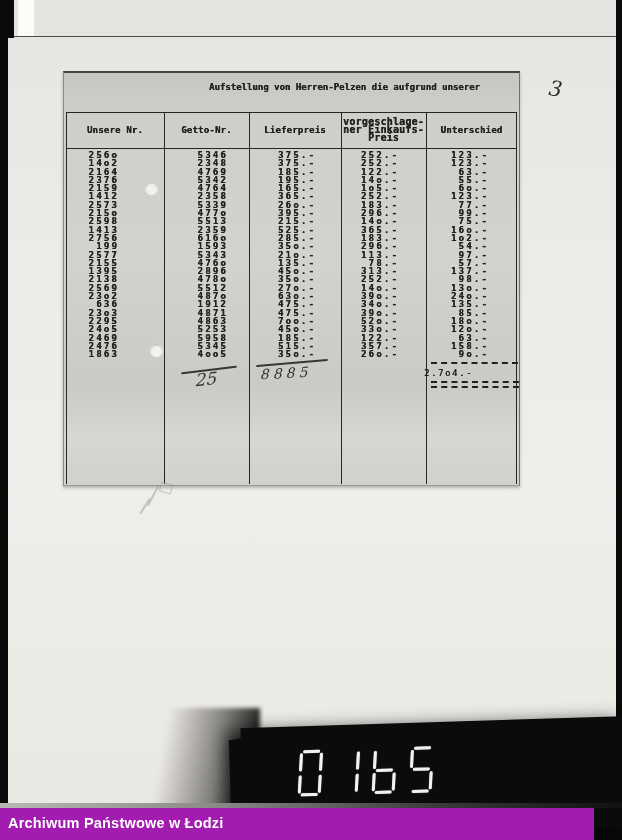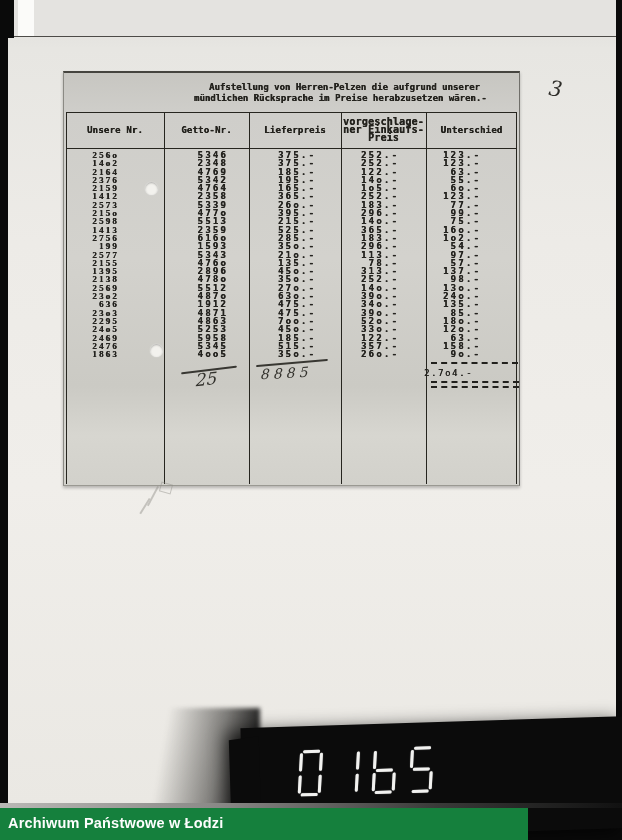--- a/index.html
+++ b/index.html
@@ -29,25 +29,25 @@
   .vline{position:absolute;top:39px;width:1.4px;height:372px;background:#26251f;}
   .thead{position:absolute;left:2px;top:39px;width:451px;height:36px;display:grid;
          grid-template-columns:98px 85px 92px 85px 91px;align-items:center;}
   .thead .hc{text-align:center;font-size:9px;font-weight:700;letter-spacing:.2px;
              text-shadow:.3px 0 0 currentColor;line-height:9px;}
   .thead .hc.small{font-size:10px;line-height:8px;}
   .rows{position:absolute;left:2px;top:78px;width:451px;}
   .row{display:grid;grid-template-columns:98px 85px 92px 85px 91px;height:8.3px;line-height:8.3px;
        font-size:9px;font-weight:700;letter-spacing:2.2px;color:#24231f;text-shadow:.3px 0 0 currentColor;}
   .row span{text-align:right;}
-  .row span:nth-child(1){padding-right:45px;font-family:Liberation Serif, serif;}
+  .row span:nth-child(1){padding-right:45px;}
   .row span:nth-child(2){padding-right:21px;}
   .row span:nth-child(3){padding-right:25px;}
   .row span:nth-child(4){padding-right:27px;}
-  .row span:nth-child(5){padding-right:36px;}
+  .row span:nth-child(5){padding-right:28px;}
   .hole{position:absolute;width:13px;height:13px;border-radius:50%;background:#f3f2ee;
         box-shadow:inset 0 1px 2px rgba(0,0,0,.28), 0 0 1px rgba(255,255,255,.9);}
   .hole.h1{left:81px;top:109px;}
   .hole.h2{left:86px;top:271px;}
   .stroke{position:absolute;height:1.6px;background:#383732;border-radius:2px;}
   .stroke.s-getto{left:117px;top:296px;width:56px;transform:rotate(-7deg);}
   .stroke.s-liefer{left:192px;top:289px;width:72px;transform:rotate(-5deg);}
   .hand{position:absolute;font-family:"DejaVu Serif",serif;font-style:italic;color:#33322d;}
   .hand.count{left:132px;top:296px;font-size:17px;transform:rotate(-6deg) skewX(-8deg);}
   .hand.total{left:197px;top:292px;font-size:14px;letter-spacing:4px;transform:rotate(-3deg) skewX(-6deg);}
@@ -75,39 +75,38 @@
   .seg-a{left:4px;top:0;width:17px;height:3.2px;}
   .seg-b{left:21px;top:2.5px;width:3.2px;height:18px;}
   .seg-c{left:21px;top:25px;width:3.2px;height:18px;}
   .seg-d{left:4px;top:42.5px;width:17px;height:3.2px;}
   .seg-e{left:1px;top:25px;width:3.2px;height:18px;}
   .seg-f{left:1px;top:2.5px;width:3.2px;height:18px;}
   .seg-g{left:4px;top:21.2px;width:17px;height:3.2px;}
 
   .foot-grad{position:absolute;left:0;top:803px;width:622px;height:5px;
              background:linear-gradient(90deg,#b9b8b5 0%,#8a8987 35%,#3a3a39 70%,#111 100%);}
-  .footer{position:absolute;left:0;top:808px;width:528px;height:32px;background:#15803d;}
+  .footer{position:absolute;left:0;top:808px;width:594px;height:32px;background:#a21caf;}
   .footer .label{position:absolute;left:8px;top:7px;color:#fdfdfd;font-family:"Liberation Sans",sans-serif;
                  font-weight:700;font-size:14.5px;letter-spacing:.2px;}
 </style>
 </head>
 <body>
 
 <div class="stage">
   <div class="mat"></div>
   <div class="top-band"></div>
   <div class="white-strip"></div>
   <div class="top-line"></div>
   <div class="corner-tl"></div>
   <div class="edge-left"></div>
   <div class="edge-right"></div>
 
   <div class="page">
     <div class="title l1">Aufstellung von Herren-Pelzen die aufgrund unserer</div>
-    <div class="title l2">mündlichen Rücksprache im Preise herabzusetzen wären.-</div>
     <div class="pagenum">3</div>
 
     <div class="hline" style="top:39px"></div>
     <div class="hline" style="top:75px"></div>
     <div class="vline" style="left:2px"></div>
     <div class="vline" style="left:100px"></div>
     <div class="vline" style="left:185px"></div>
     <div class="vline" style="left:277px"></div>
     <div class="vline" style="left:362px"></div>
     <div class="vline" style="left:452px"></div>

